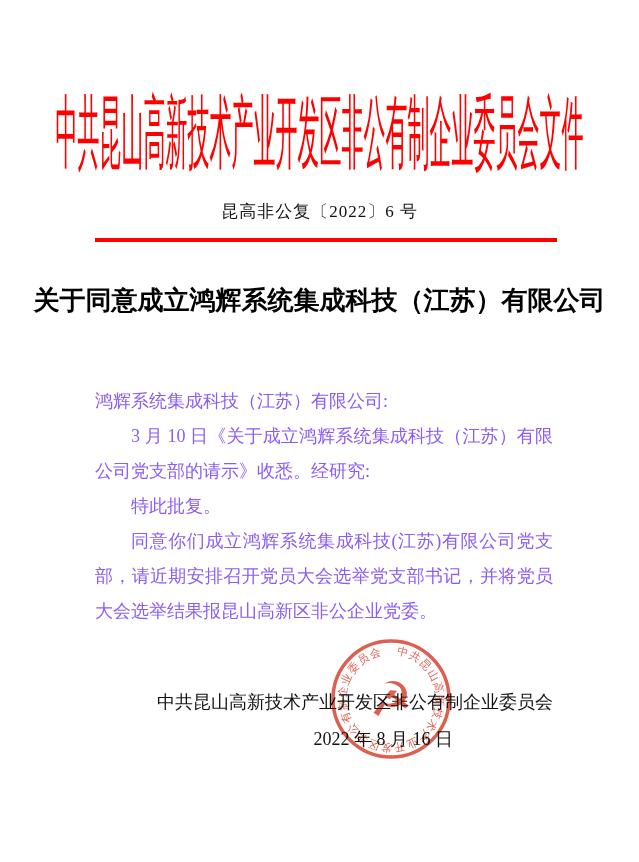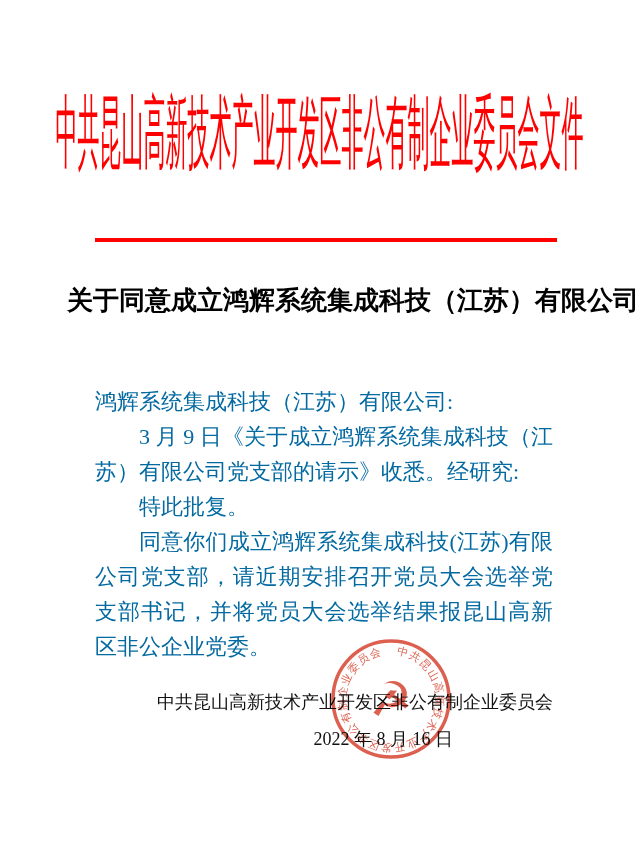--- a/index.html
+++ b/index.html
@@ -52,38 +52,38 @@
     width: 462px;
     height: 4px;
     background: #ff0000;
   }
 
   .doc-title {
     position: absolute;
     top: 283px;
     left: 0;
     width: 639px;
-    text-align: right;
+    text-align: center;
     font-size: 26px;
     font-weight: 700;
     line-height: 36px;
     letter-spacing: 0px;
     color: #000;
     margin: 0;
   }
 
   .doc-body {
     position: absolute;
     top: 384px;
     left: 95px;
     width: 458px;
-    font-size: 22px;
+    font-size: 18px;
     line-height: 35px;
     text-align: justify;
-    color: #0369a1;
+    color: #8b5cf6;
   }
   .doc-body p {
     margin: 0;
   }
   .doc-body p.indent {
     text-indent: 2em;
   }
 
   .sig-org {
     position: absolute;
@@ -127,30 +127,31 @@
     fill: #d43c28;
   }
 </style>
 </head>
 <body>
 
 <div class="page">
 
   <div class="red-header">中共昆山高新技术产业开发区非公有制企业委员会文件</div>
 
+  <div class="doc-number">昆高非公复〔2022〕6 号</div>
 
   <div class="red-rule"></div>
 
   <h1 class="doc-title">
     <span>关于同意成立鸿辉系统集成科技（江苏）有限公司</span><br>
   </h1>
 
   <div class="doc-body">
     <p>鸿辉系统集成科技（江苏）有限公司:</p>
-    <p class="indent">3 月 9 日《关于成立鸿辉系统集成科技（江苏）有限公司党支部的请示》收悉。经研究:</p>
+    <p class="indent">3 月 10 日《关于成立鸿辉系统集成科技（江苏）有限公司党支部的请示》收悉。经研究:</p>
     <p class="indent">特此批复。</p>
     <p class="indent">同意你们成立鸿辉系统集成科技(江苏)有限公司党支部，请近期安排召开党员大会选举党支部书记，并将党员大会选举结果报昆山高新区非公企业党委。</p>
   </div>
 
   <div class="sig-org">中共昆山高新技术产业开发区非公有制企业委员会</div>
 
   <div class="sig-date">2022 年 8 月 16 日</div>
 
   <div class="seal">
     <svg width="130" height="130" viewBox="0 0 130 130">

